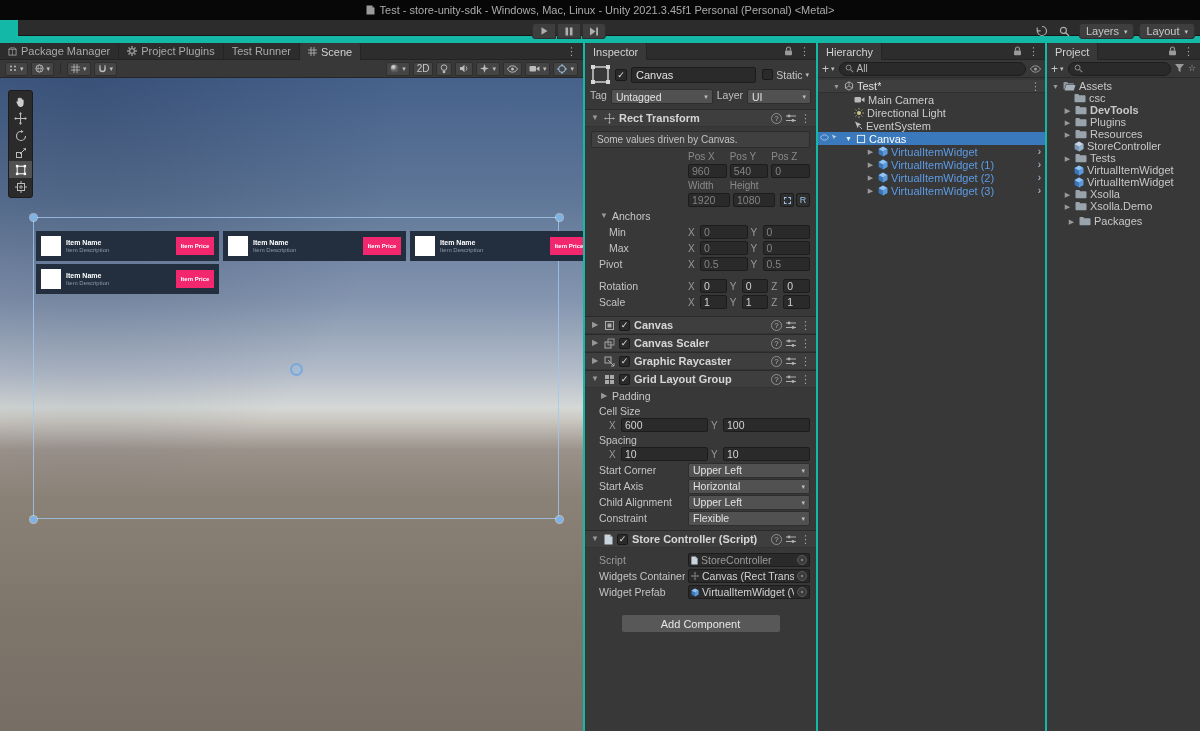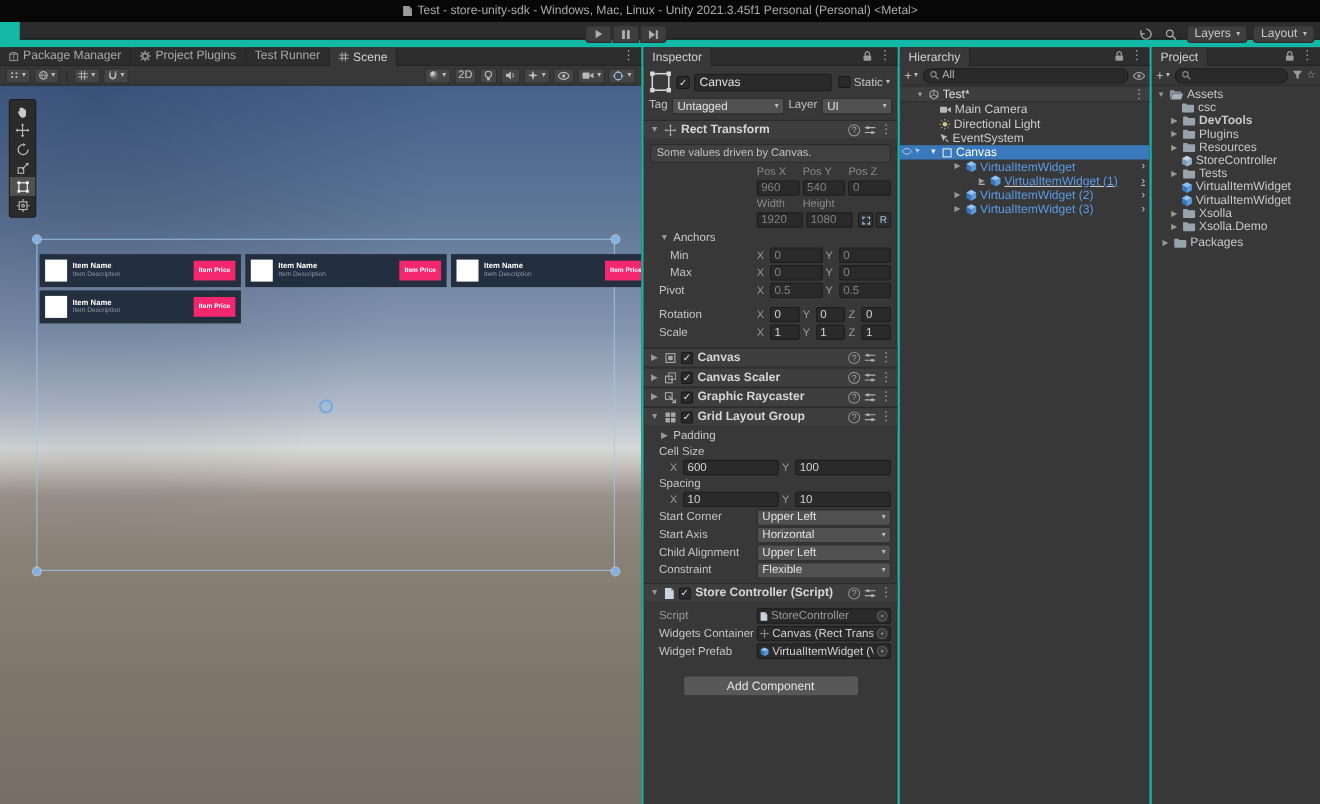--- a/index.html
+++ b/index.html
@@ -923,21 +923,21 @@
         <span class="foldout">▶</span>
         <svg width="10" height="11" viewBox="0 0 10 11">
             <path d="M5 .6L9.4 3v5L5 10.4.6 8V3z" fill="#3D76B8"></path>
             <path d="M5 .6L9.4 3 5 5.4.6 3z" fill="#8FC1F2"></path>
             <path d="M5 5.4L9.4 3v5L5 10.4z" fill="#5E9AD8"></path>
           </svg>
         <span class="rowlabel prefab-label">VirtualItemWidget</span>
         <span class="hspacer"></span>
         <span class="prefab-arrow">›</span>
       </div>
-      <div class="hrow" style="padding-left:70px;text-decoration:underline;">
+      <div class="hrow" style="padding-left:48px;">
         <span class="foldout">▶</span>
         <svg width="10" height="11" viewBox="0 0 10 11">
             <path d="M5 .6L9.4 3v5L5 10.4.6 8V3z" fill="#3D76B8"></path>
             <path d="M5 .6L9.4 3 5 5.4.6 3z" fill="#8FC1F2"></path>
             <path d="M5 5.4L9.4 3v5L5 10.4z" fill="#5E9AD8"></path>
           </svg>
         <span class="rowlabel prefab-label">VirtualItemWidget (1)</span>
         <span class="hspacer"></span>
         <span class="prefab-arrow">›</span>
       </div>
@@ -1070,21 +1070,21 @@
           </svg>
         <span class="rowlabel">Xsolla</span>
       </div>
       <div class="prow" style="padding-left:16px;">
         <span class="foldout">▶</span>
         <svg width="12" height="10" viewBox="0 0 12 10">
             <path d="M.5 1.8c0-.4.3-.8.8-.8h2.9l1 1.2h5.5c.4 0 .8.3.8.8v5.4c0 .4-.3.8-.8.8H1.3c-.4 0-.8-.3-.8-.8z" fill="#99A3AB"></path>
           </svg>
         <span class="rowlabel">Xsolla.Demo</span>
       </div>
-      <div class="prow" style="padding-left:8px;margin-top:3px;">
+      <div class="prow" style="padding-left:20px;margin-top:3px;">
         <span class="foldout">▶</span>
         <svg width="12" height="10" viewBox="0 0 12 10">
             <path d="M.5 1.8c0-.4.3-.8.8-.8h2.9l1 1.2h5.5c.4 0 .8.3.8.8v5.4c0 .4-.3.8-.8.8H1.3c-.4 0-.8-.3-.8-.8z" fill="#99A3AB"></path>
           </svg>
         <span class="rowlabel">Packages</span>
       </div>
     </div>
   </div>
 
 </div>

